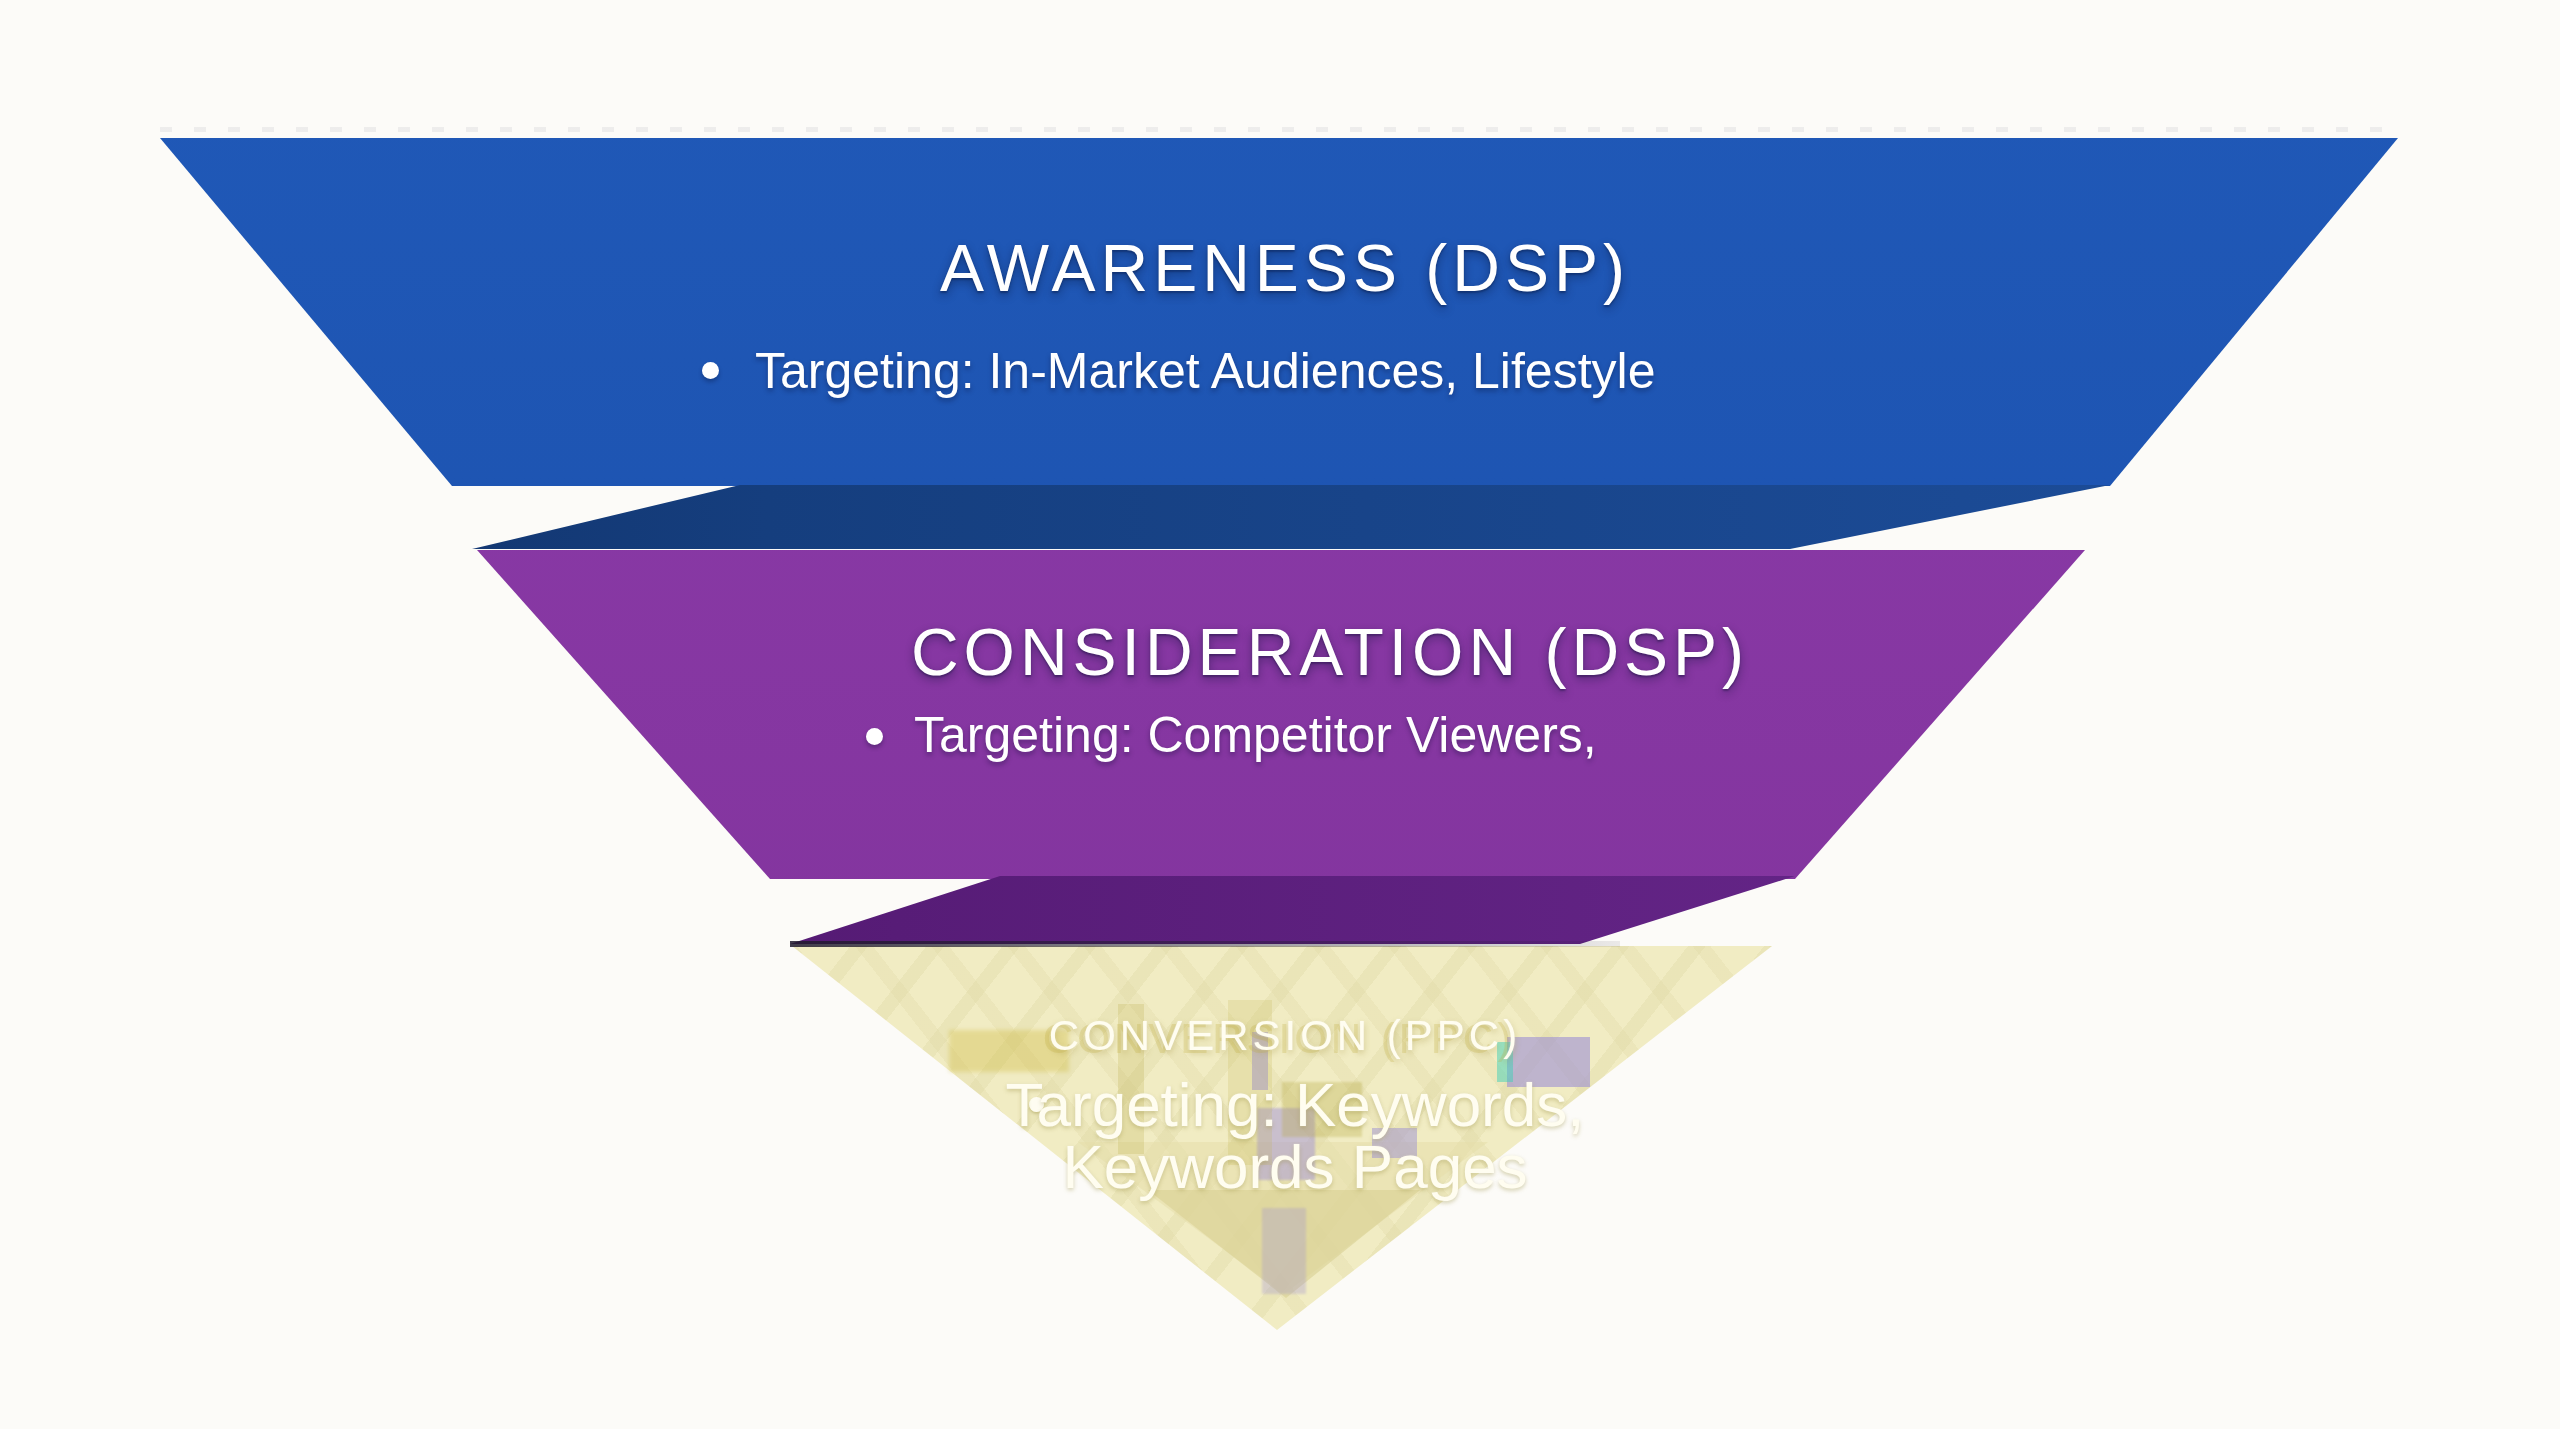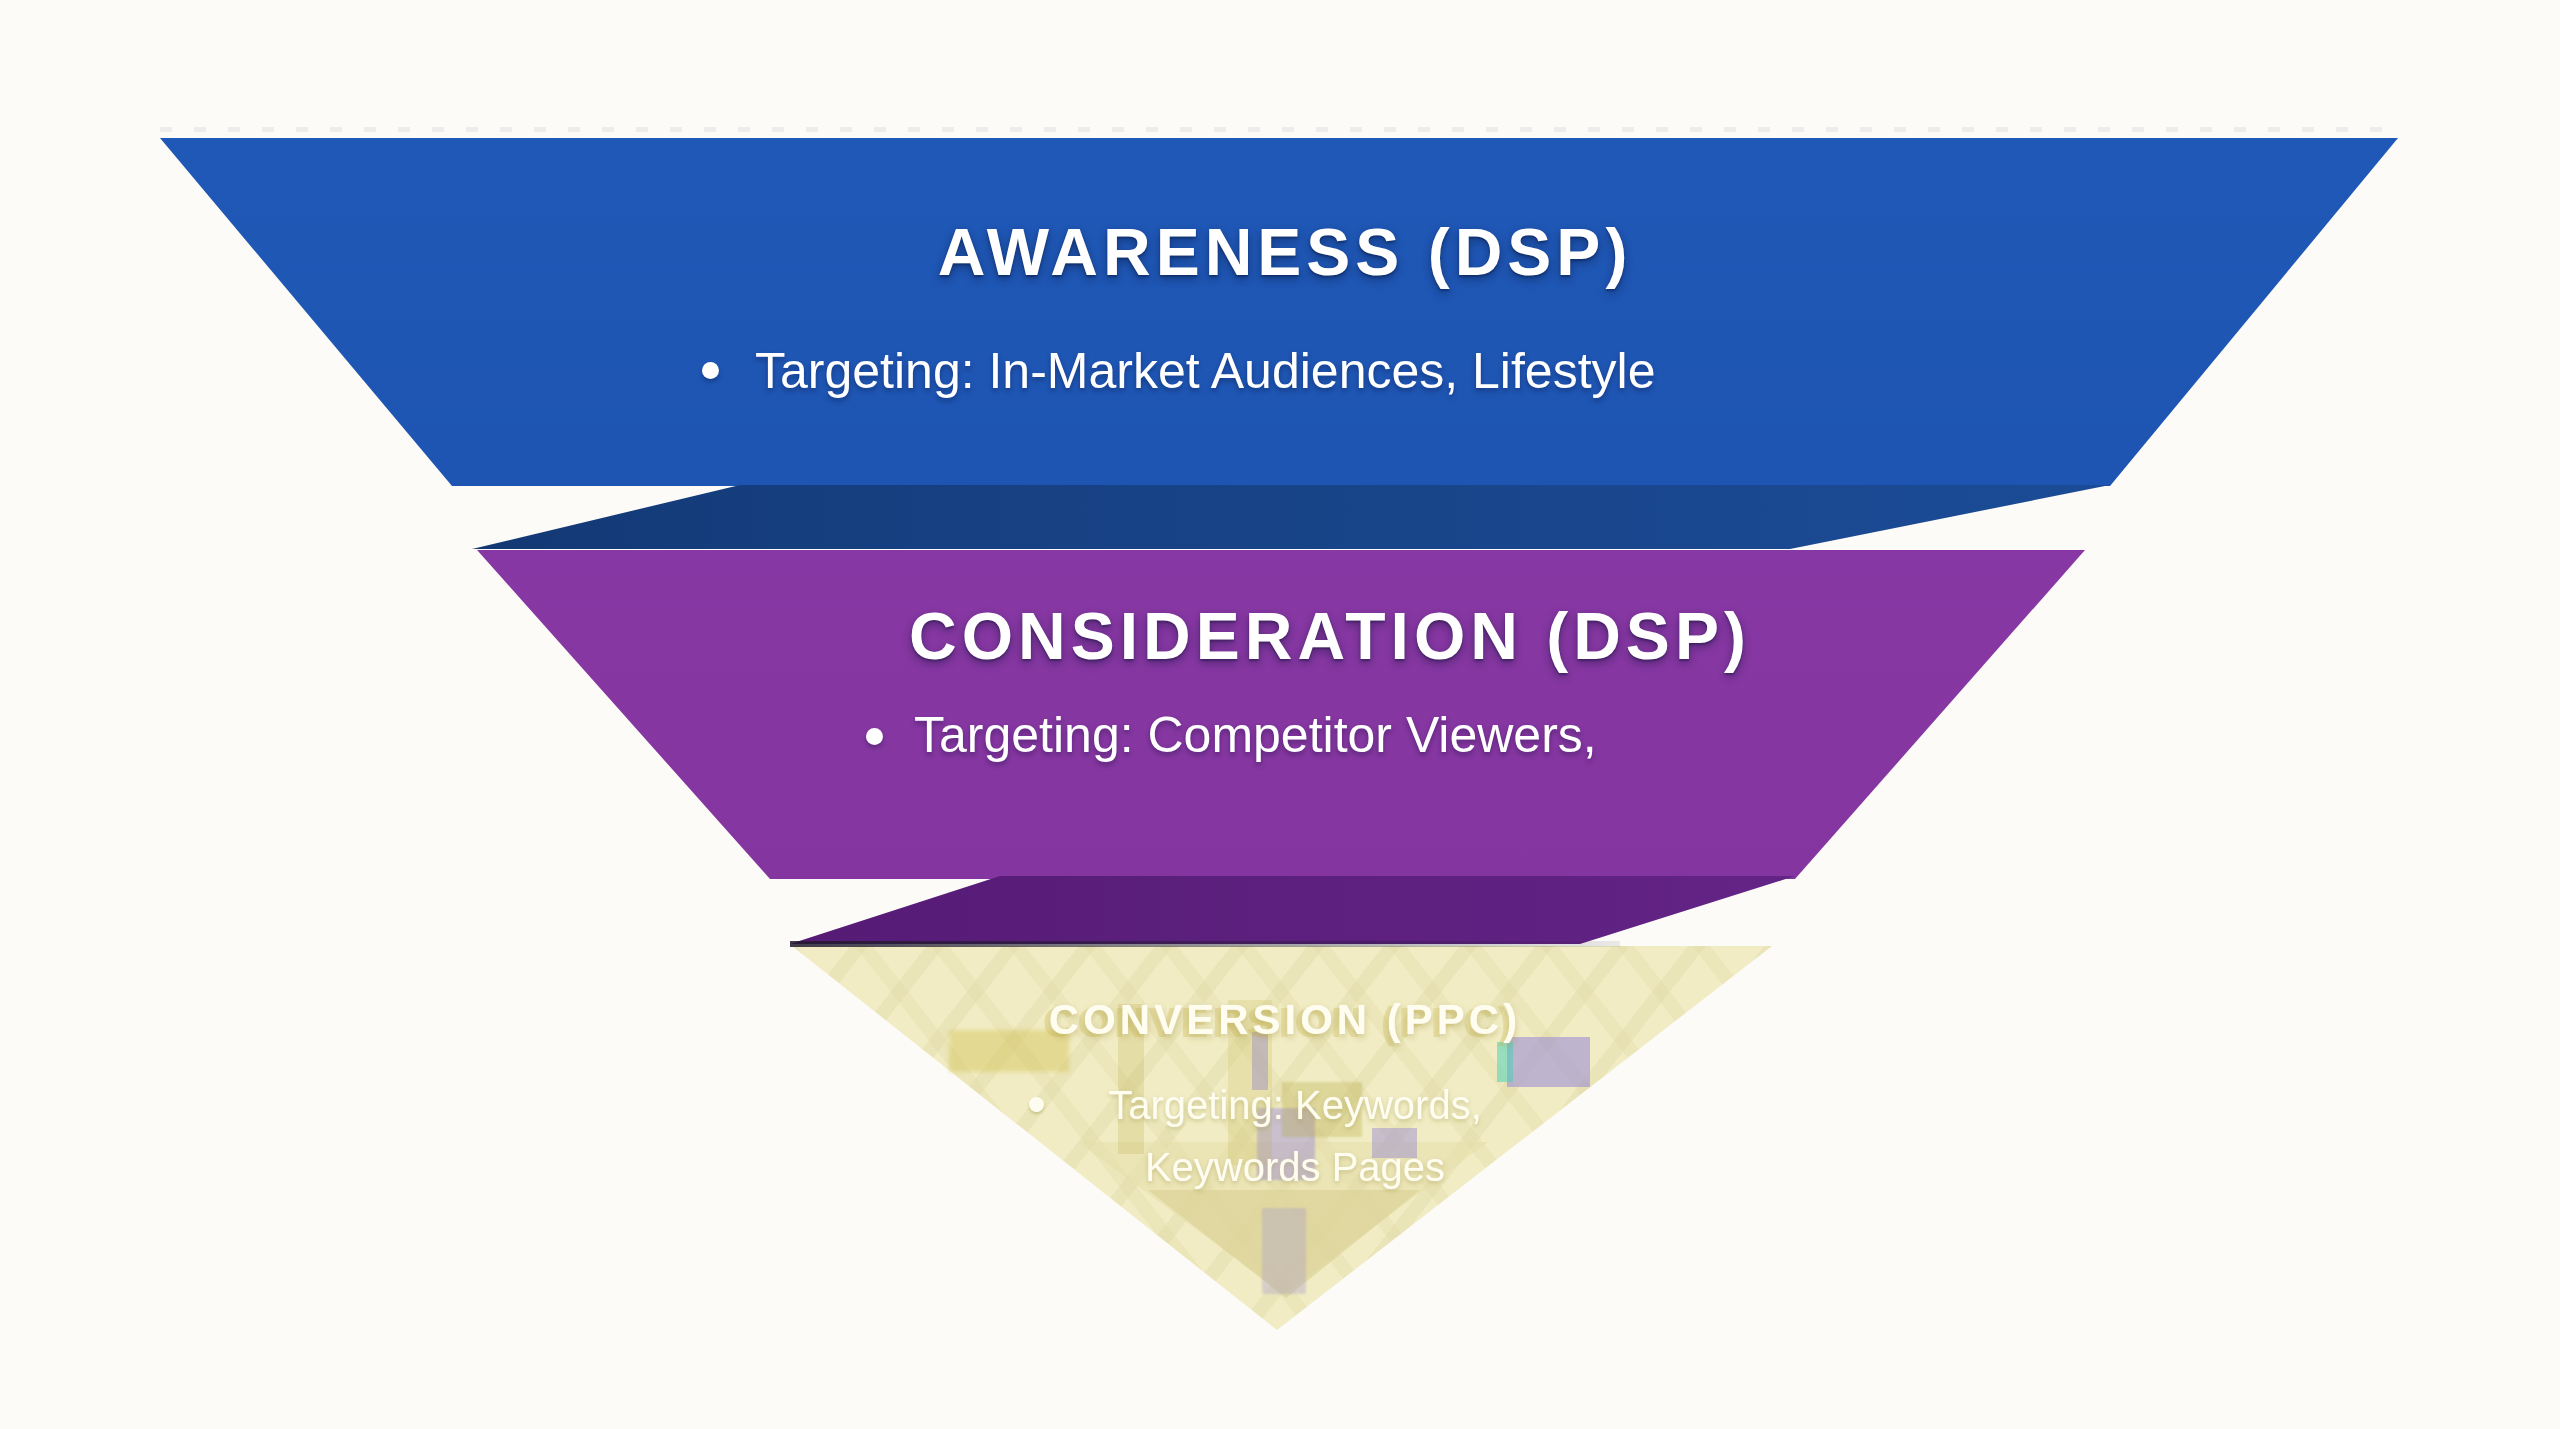--- a/index.html
+++ b/index.html
@@ -78,23 +78,24 @@
   .art-9{left:1228px;top:1000px;width:44px;height:165px;background:#c2b34a;opacity:.2;}
   .art-10{left:1262px;top:1208px;width:44px;height:86px;background:#9e90d3;opacity:.3;filter:blur(1px);}
   .speckle-line{
     left:160px;top:127px;width:2240px;height:5px;opacity:.45;
     background:repeating-linear-gradient(90deg,rgba(160,160,172,.35) 0 12px,rgba(160,160,172,0) 12px 34px);
   }
 
   
   .txt{position:absolute;z-index:20;color:var(--text-light,#ffffff);white-space:nowrap;}
   .tier-title{
-    font-weight:bold;font-size:66px;letter-spacing:5px;line-height:68px;
+    font-weight:normal;font-size:66px;letter-spacing:5px;line-height:68px;
     transform:translateX(-50%);
     text-shadow:0 4px 10px rgba(5,15,45,.40),0 2px 2px rgba(5,15,45,.35);
+    margin-top:16px;
   }
   .bullet-text{
     font-size:50px;line-height:68px;
     text-shadow:0 3px 5px rgba(0,10,40,.35);
   }
   .bullet-dot{
     position:absolute;z-index:20;border-radius:50%;
     background:var(--text-light,#ffffff);
     box-shadow:0 3px 4px rgba(0,10,40,.3);
   }
@@ -105,21 +106,21 @@
   .b2-dot{left:866px;top:728px;width:17px;height:17px;}
   .b2{left:914px;top:701px;text-align:right;}
   .t3{
     left:1285px;top:986px;font-size:42px;letter-spacing:4px;
     color:var(--conversion-text,#fffdf0);
     text-shadow:-6px 3px 0 rgba(190,170,60,.25),0 3px 6px rgba(160,145,60,.45),0 0 2px rgba(255,255,255,.5);
   }
   .b3-dot{left:1029px;top:1097px;width:15px;height:15px;background:rgba(255,254,245,.92);box-shadow:0 2px 3px rgba(150,140,60,.4);}
   .b3{
     left:995px;top:1074px;width:600px;text-align:center;
-    font-size:40px;line-height:62px;
+    font-size:62px;line-height:62px;
     color:var(--conversion-text,#fffdf0);
     text-shadow:0 2px 4px rgba(150,140,60,.40),0 0 2px rgba(255,255,255,.45);
   }
 </style>
 </head>
 <body>
 
 <div class="stage">
 
   <div class="artifact speckle-line"></div>

